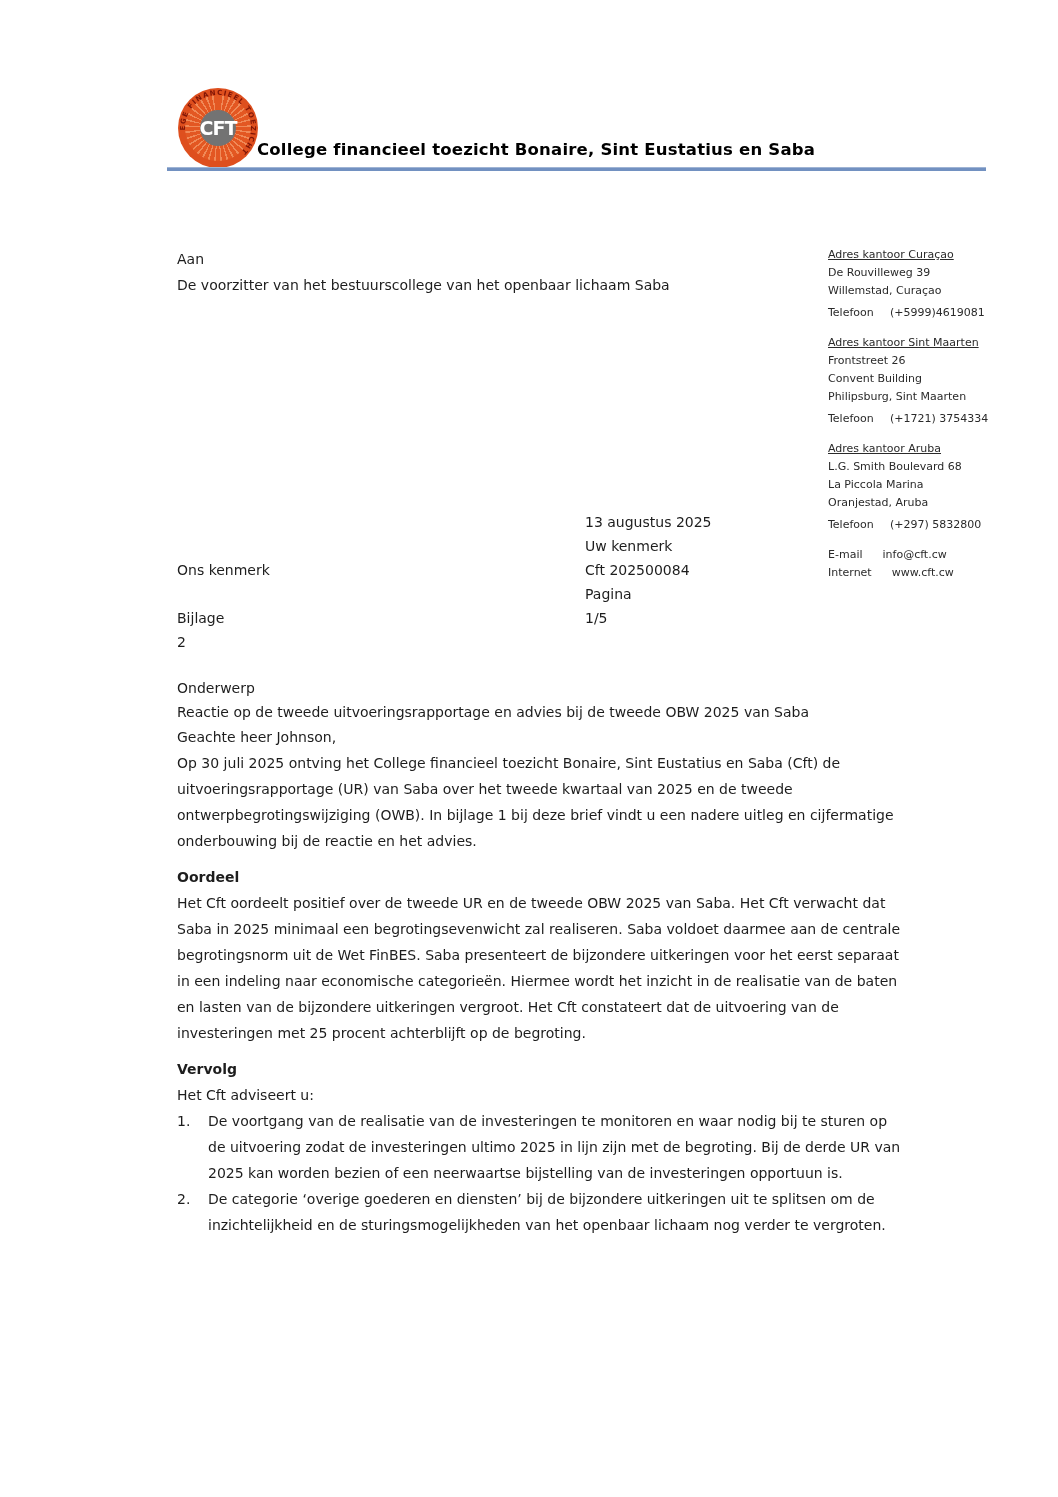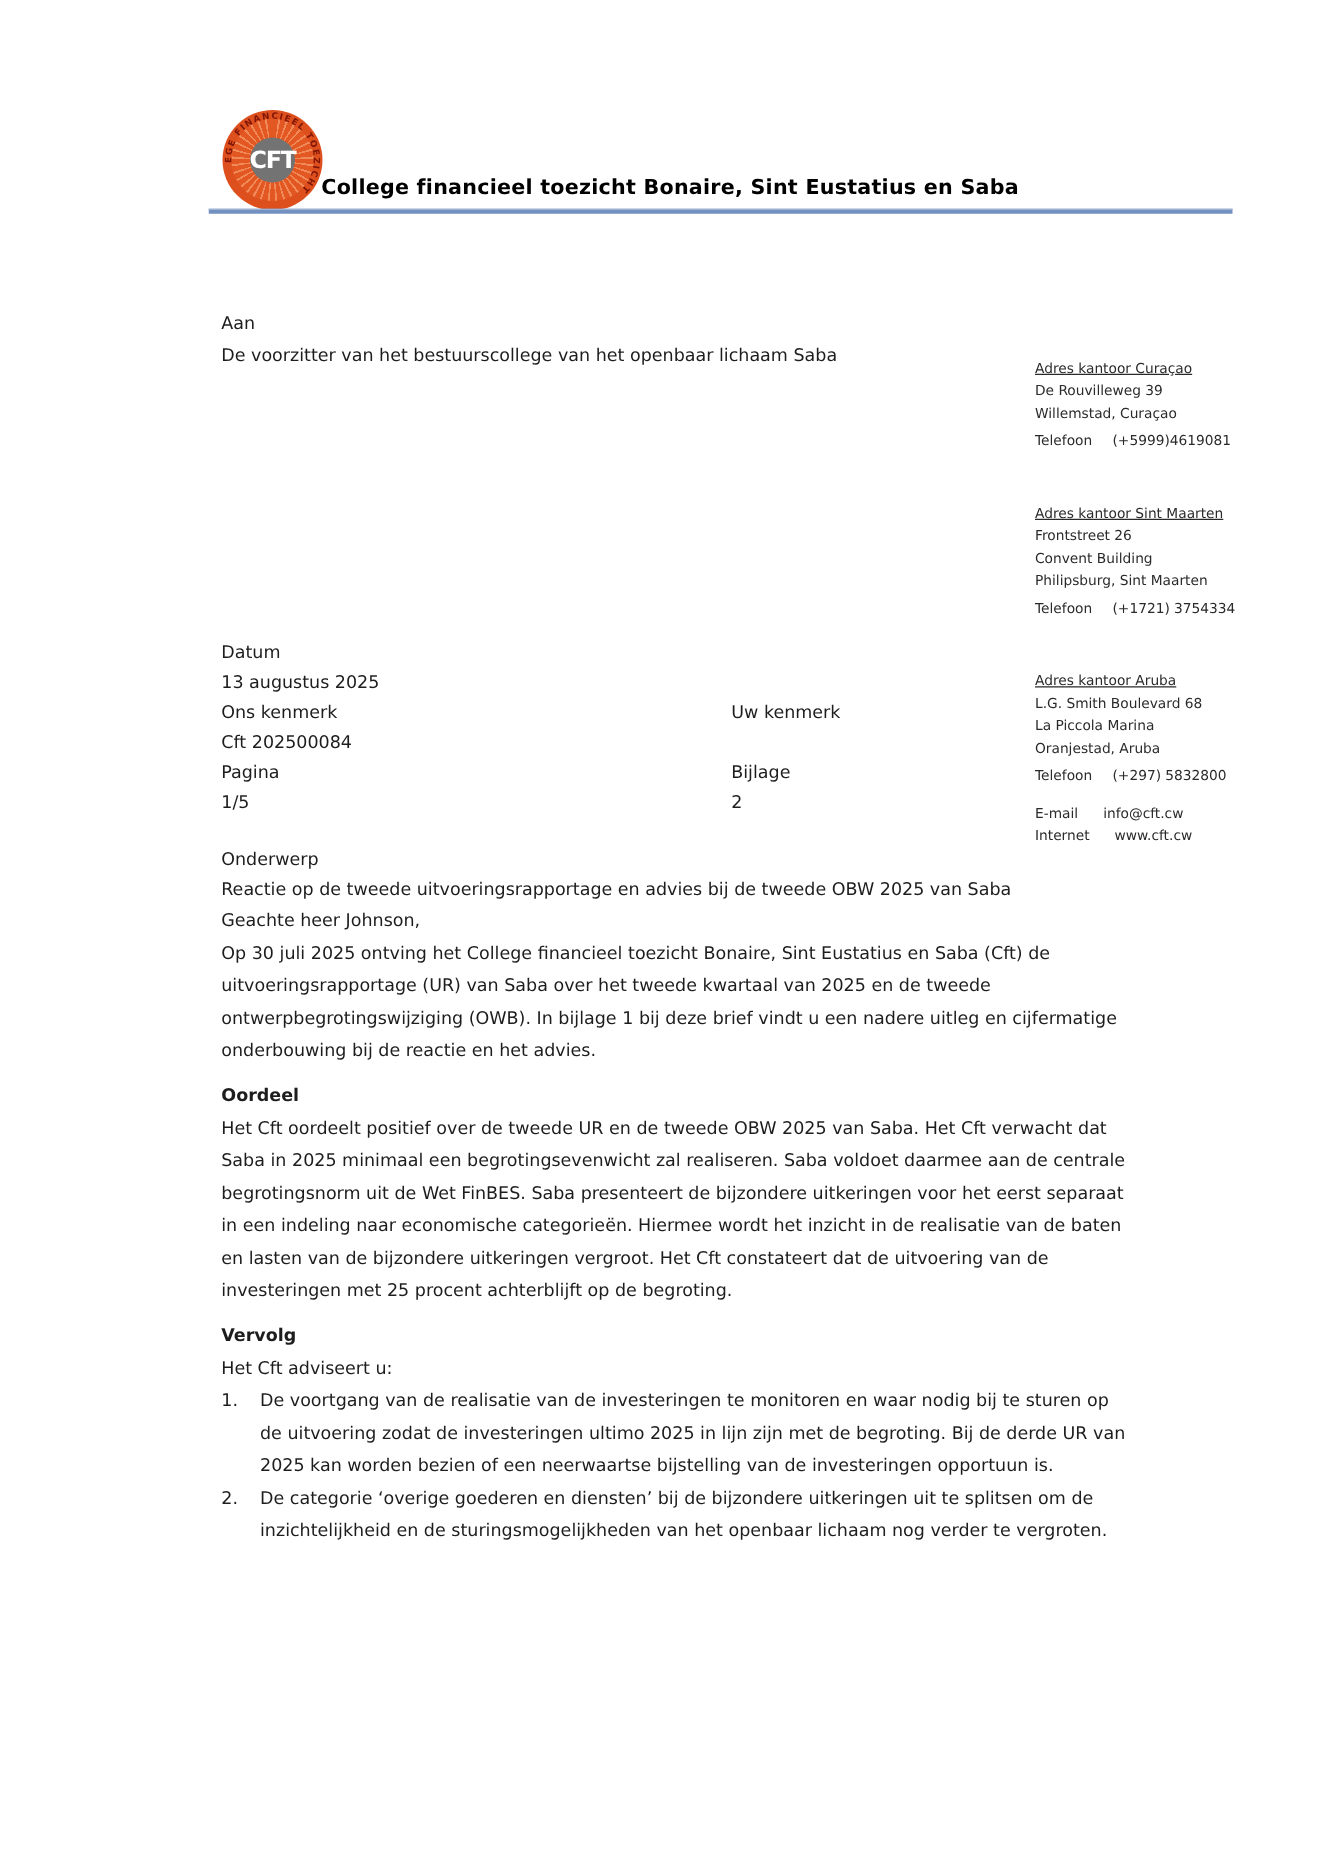--- a/index.html
+++ b/index.html
@@ -41,21 +41,21 @@
   .header-rule {
     position:absolute; left:167px; top:167px; width:819px; height:3px;
     background:#7291c1; border-top:1px solid #9fb4d4;
   }
 
   
   .addressee { position:absolute; left:177px; top:246px; font-size:14px; line-height:26px; }
 
   
   .sidebar { position:absolute; left:828px; top:246px; width:188px; font-size:11px; line-height:18px; color:#2a2a2a; }
-  .sidebar .office { margin-bottom:12px;margin-top:40px; }
+  .sidebar .office { margin-bottom:12px; }
   .sidebar .office-title { text-decoration:underline; }
   .sidebar .phone-row { margin-top:4px; margin-bottom:0; display:flex; }
   .sidebar .phone-label { width:62px; flex:0 0 62px; }
   .sidebar .contact { margin-top:8px; }
   .sidebar .contact .row { display:flex;gap:12px; }
   .sidebar .contact .lbl { margin-right:8px; }
 
   
   .meta {
     position:absolute; left:177px; top:510px; width:726px;
@@ -145,26 +145,25 @@
         <span>info@cft.cw</span>
       </div>
       <div class="row">
         <span class="lbl">Internet</span>
         <span>www.cft.cw</span>
       </div>
     </div>
   </div>
 
   <div class="meta">
-    <div>Datum</div>
       <div></div>
     <div>13 augustus 2025</div>
       <div></div>
+    <div>Uw kenmerk</div>
     <div>Ons kenmerk</div>
-    <div>Uw kenmerk</div>
     <div>Cft 202500084</div>
     <div></div>
     <div>Pagina</div>
     <div>Bijlage</div>
     <div>1/5</div>
     <div>2</div>
   </div>
 
   <div class="subject">
     <div>Onderwerp</div>

